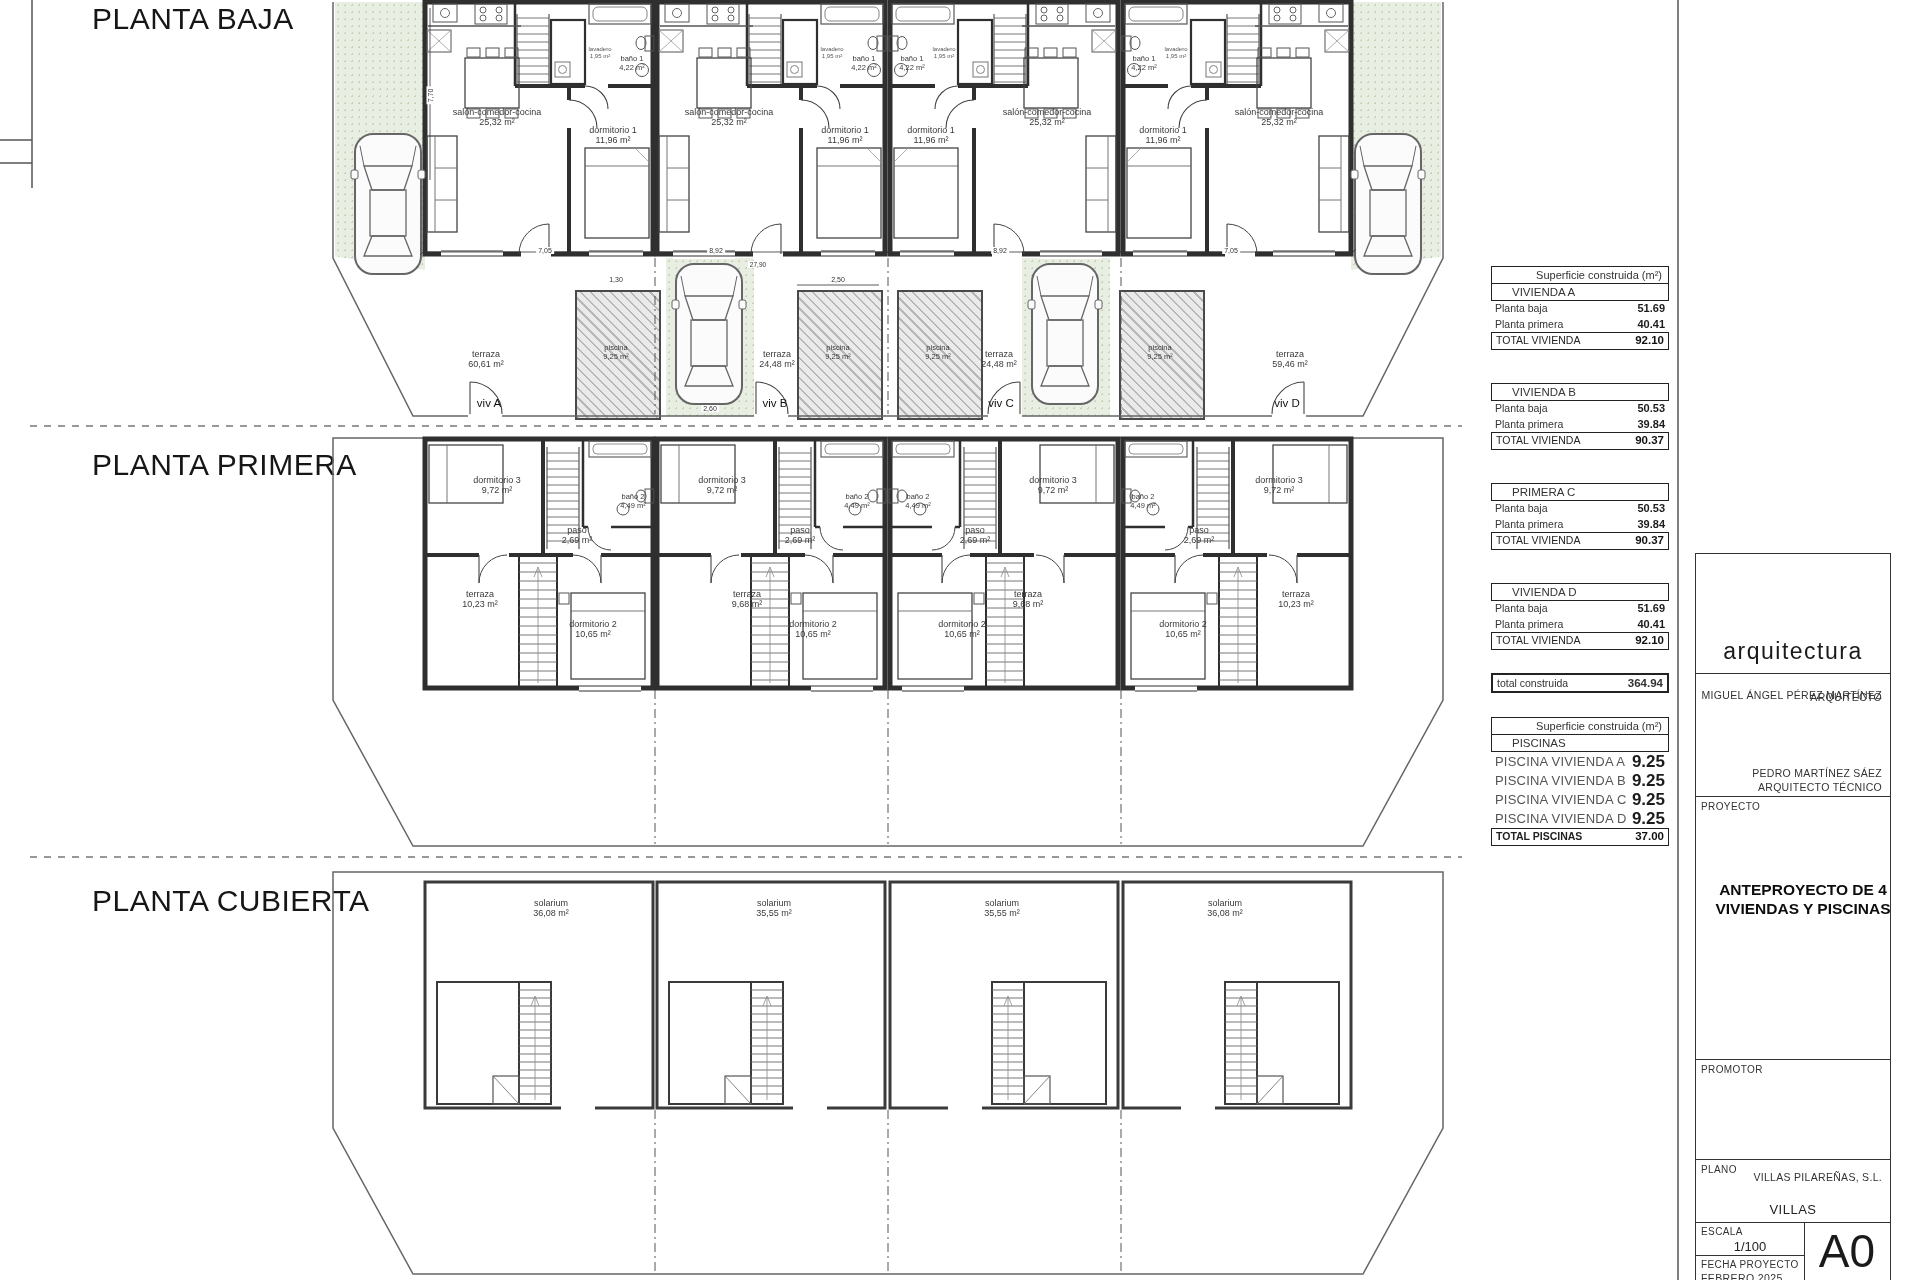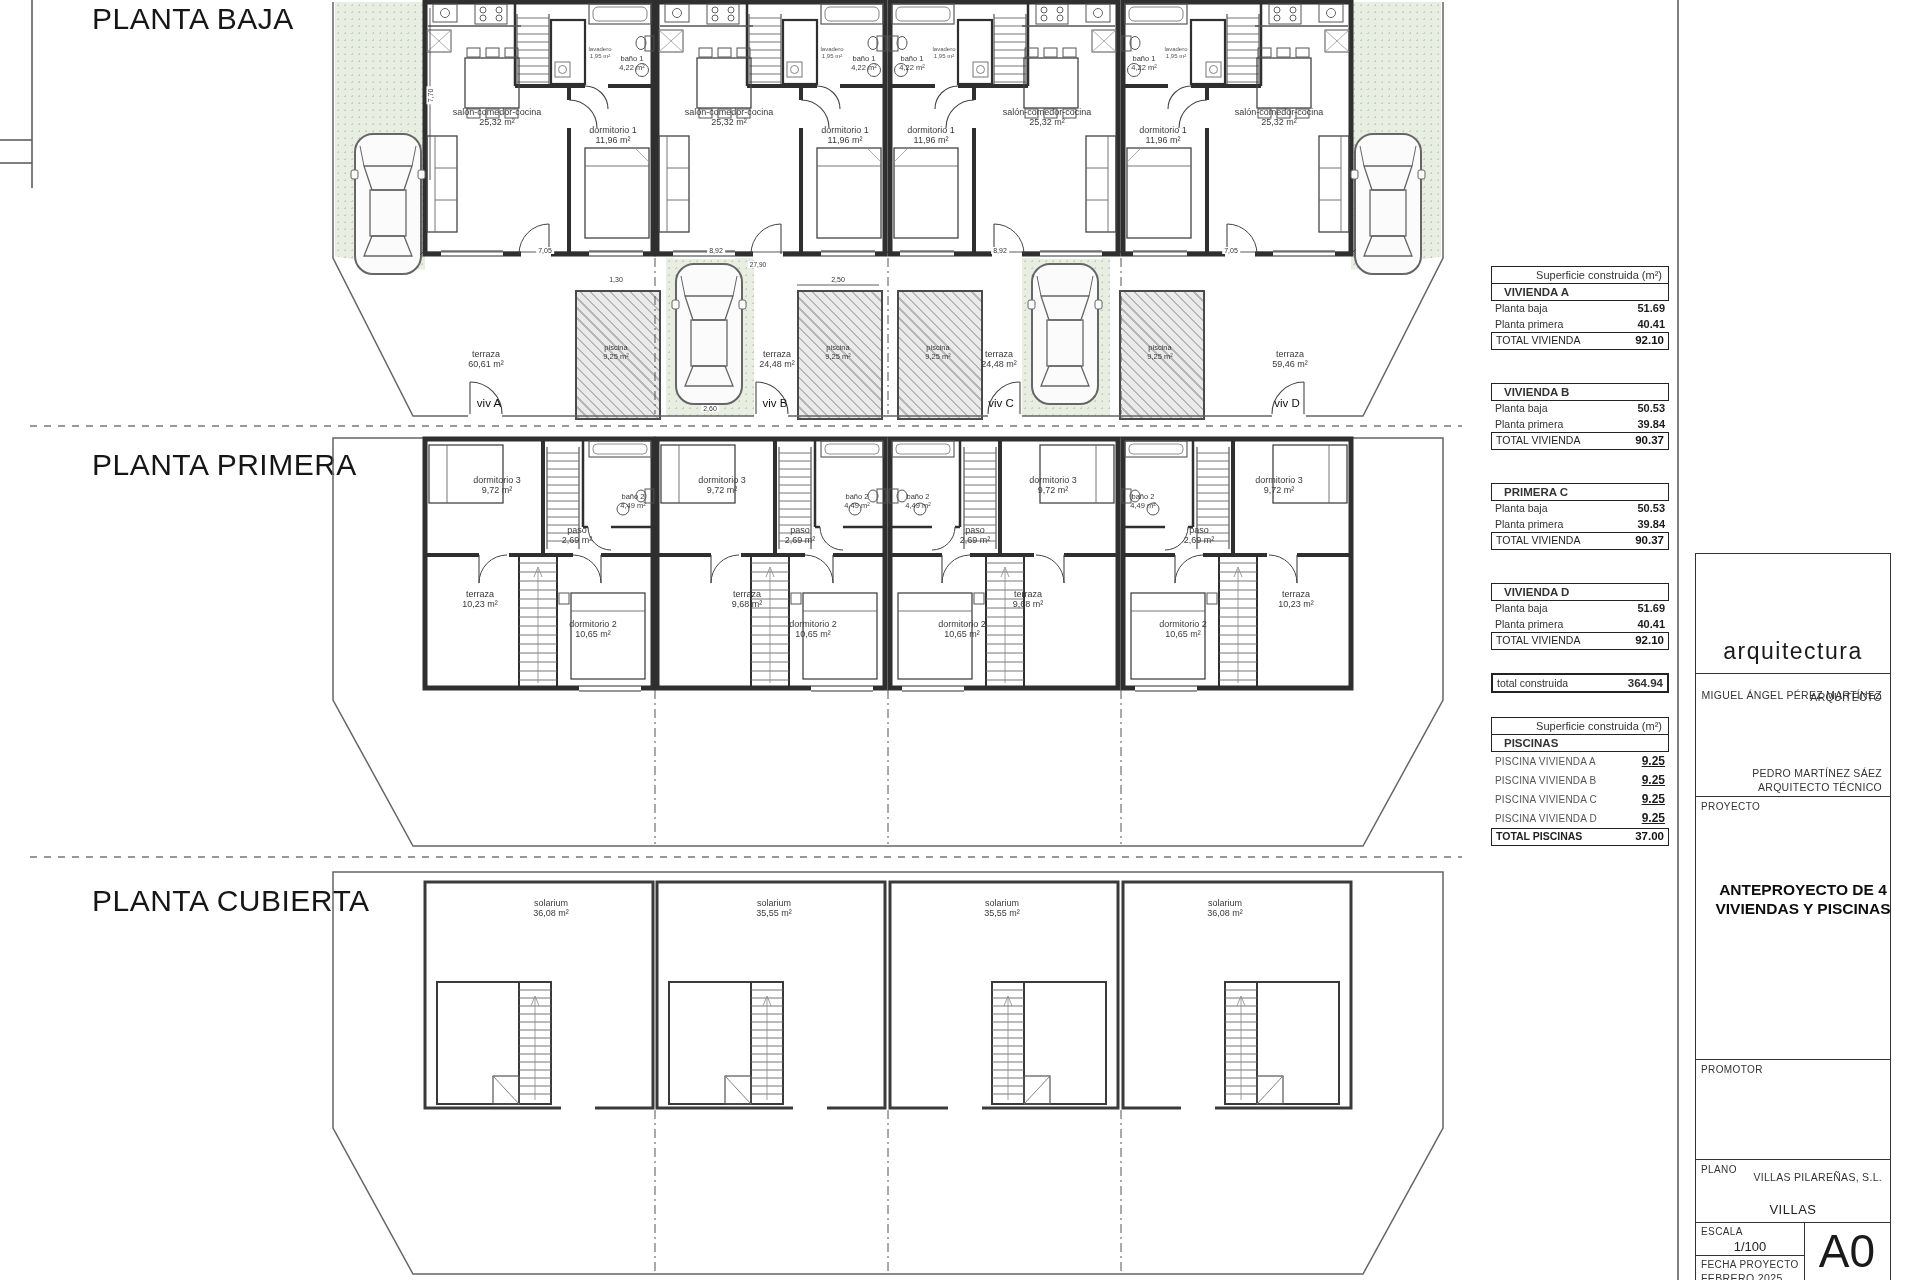--- a/index.html
+++ b/index.html
@@ -20,33 +20,33 @@
   .dim27{font-size:6.5px;}
   
   .green{position:absolute;background-color:#e9eee2;z-index:1;
          background-image:radial-gradient(#c6d2b8 1px, rgba(0,0,0,0) 1px);background-size:7px 7px;}
   .pool{position:absolute;width:82px;height:126px;border:2px solid #4a4a4a;z-index:1;
         background:repeating-linear-gradient(45deg,#b7b7b7 0 1.6px,#eaeaea 1.6px 7px);}
   svg.lines{position:absolute;left:0;top:0;z-index:2;pointer-events:none;}
   
   .tables{position:absolute;left:1491px;top:266px;width:178px;z-index:4;font-size:10.5px;color:#333;}
   .t-header{border:1.5px solid #222;padding:1px 6px 1px 2px;text-align:right;font-size:11px;height:14px;line-height:14px;}
-  .t-name{border:1.5px solid #222;border-top:none;font-weight:bold;font-size:11.5px;padding:1px 12px;height:14px;line-height:14px;}
+  .t-name{border:1.5px solid #222;border-top:none;font-weight:normal;font-size:11.5px;padding:1px 20px;height:14px;line-height:14px;}
   .t-name.gap{border-top:1.5px solid #222;}
   .t-row{display:flex;justify-content:space-between;padding:1px 4px;height:13.5px;line-height:13px;}
   .t-row .v{font-weight:bold;color:#1c1c1c;font-size:11px;}
   .t-total{border:1.5px solid #222;display:flex;justify-content:space-between;padding:1px 4px;height:14px;line-height:13.5px;}
   .t-total .k{font-size:10.5px;color:#222;}
   .t-total .v{font-weight:bold;font-size:11.5px;color:#111;}
   .t-block{margin-bottom:33px;}
   .t-grand{margin-top:-10px;border:2px solid #222;display:flex;justify-content:space-between;padding:2px 4px;}
   .t-grand .v{font-weight:bold;font-size:11.5px;}
   .pisc-row{display:flex;justify-content:space-between;padding:3px 4px;height:13px;line-height:13px;}
-  .pisc-row .k{font-size:10px;color:#555;letter-spacing:.2px;}
-  .pisc-row .v{font-size:12px;font-weight:bold;color:#1c1c1c;text-decoration:underline;}
+  .pisc-row .k{font-size:13px;color:#555;letter-spacing:.2px;}
+  .pisc-row .v{font-size:17px;font-weight:bold;color:#1c1c1c;}
   
   .tblock{position:absolute;left:1695px;top:553px;width:194px;height:726px;border:1.5px solid #333;
           z-index:4;background:#fff;overflow:hidden;}
   .tb-line{position:absolute;left:0;width:100%;border-top:1.2px solid #333;}
   .tb-logo{position:absolute;top:4px;left:0;width:100%;text-align:center;font-size:56px;font-weight:800;
            letter-spacing:-2px;color:#0d0d0d;line-height:1;}
   .tb-logo-sub{position:absolute;top:84px;left:0;width:100%;text-align:center;font-size:23px;font-weight:400;
            letter-spacing:1.5px;color:#1a1a1a;}
   .tb-right{position:absolute;right:8px;text-align:right;font-size:10.5px;color:#333;letter-spacing:.3px;}
   .tb-label{position:absolute;left:5px;font-size:10px;color:#333;letter-spacing:.4px;}

